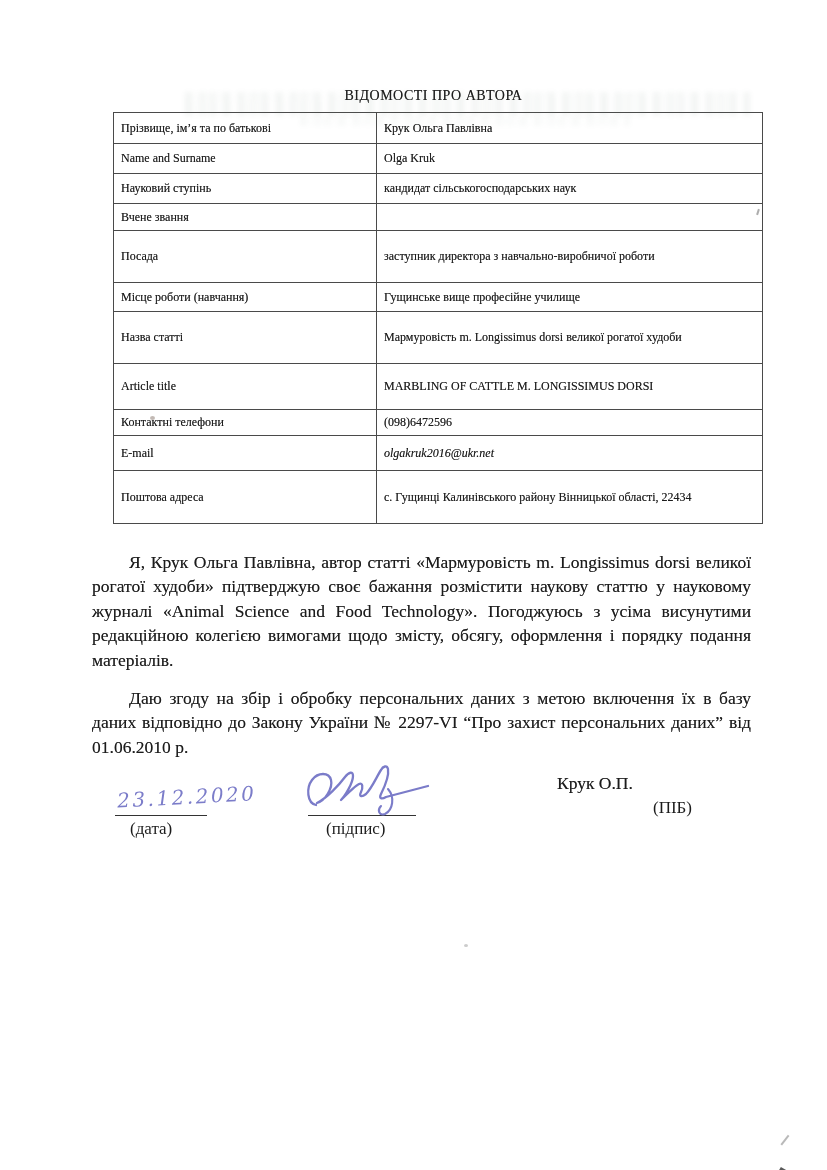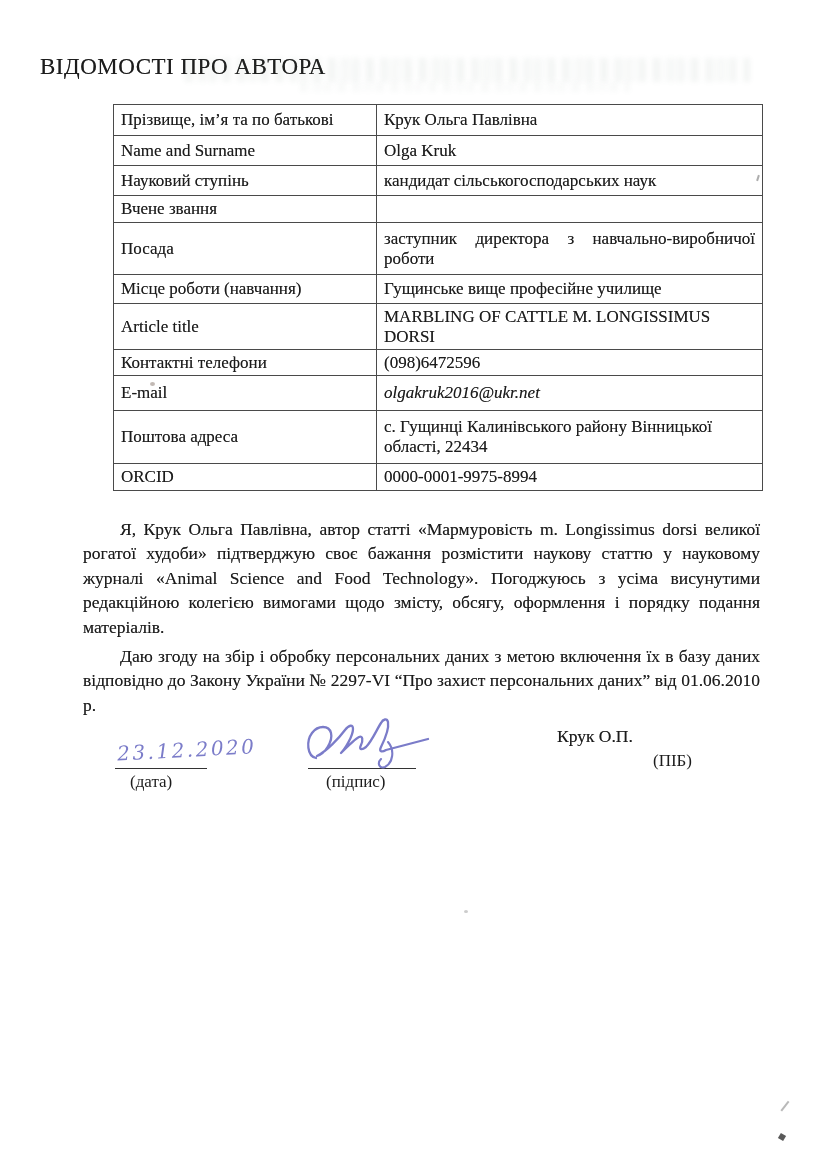--- a/index.html
+++ b/index.html
@@ -18,34 +18,34 @@
     position:absolute;top:4px;left:185px;width:565px;height:24px;
     background:
       repeating-linear-gradient(90deg, rgba(105,130,118,.30) 0 6px, rgba(255,255,255,0) 6px 13px),
       repeating-linear-gradient(88deg, rgba(120,145,130,.22) 0 10px, rgba(255,255,255,0) 10px 18px);
     filter:blur(2.5px);
     opacity:.18;
   }
   .bleedthrough.second{top:28px;left:300px;width:330px;height:10px;opacity:.10;}
 
   .doc-title{
-    margin:54px 0 0 40px;
+    margin:88px 0 0 40px;
     width:787px;
-    text-align:left;
-    font-size:23px;
+    text-align:center;
+    font-size:14px;
     letter-spacing:.5px;
     text-shadow:0 0 .4px rgba(0,0,0,.55);
   }
 
   table.info-table{
-    margin:24px 0 0 113px;
+    margin:8px 0 0 113px;
     border-collapse:collapse;
     table-layout:fixed;
     width:649px;
-    font-size:17px;
+    font-size:12px;
     border-radius:9px;
   }
   table.info-table td{
     border:1.7px solid #4a4a4a;
     padding:1px 7px;
     vertical-align:middle;
     text-shadow:0 0 .4px rgba(0,0,0,.5);
     overflow:hidden;
   }
   col.c-label{width:263px;}
@@ -57,21 +57,21 @@
   td.just{text-align:justify;}
   td.italic{font-style:italic;font-family:Liberation Serif, serif;}
 
   .paras{
     margin:26px 62px 0 78px;
     font-size:17.5px;
     line-height:24.4px;
     text-align:justify;
     text-shadow:0 0 .4px rgba(0,0,0,.5);
   }
-  .paras p{margin:5px;text-indent:37px;font-family:Liberation Serif, serif;}
+  .paras p{margin:14px;text-indent:37px;font-family:Liberation Serif, serif;}
 
   .sign-section{position:relative;margin-top:9px;height:90px;}
   .sig-underline{border-bottom:1.4px solid #333;}
 
   .date-group{position:absolute;left:115px;top:14px;width:140px;}
   .date-line{position:relative;width:92px;height:28px;border-bottom:1.4px solid #333;}
   .handwritten-date{
     position:absolute;left:2px;top:-2px;width:135px;
     font-family:"DejaVu Serif",serif;
     font-style:italic;
@@ -137,39 +137,39 @@
         <td></td>
       </tr>
       <tr class="h52">
         <td>Посада</td>
         <td class="val-top just">заступник директора з навчально-виробничої роботи</td>
       </tr>
       <tr class="h29">
         <td>Місце роботи (навчання)</td>
         <td>Гущинське вище професійне училище</td>
       </tr>
+      <tr class="h52">
+        <td>Назва статті</td>
+        <td class="val-top">Мармуровість m. Longissimus dorsi великої рогатої худоби</td>
+      </tr>
       <tr class="h46">
         <td>Article title</td>
         <td class="val-top">MARBLING OF CATTLE M. LONGISSIMUS DORSI</td>
       </tr>
       <tr class="h26">
         <td>Контактні телефони</td>
         <td>(098)6472596</td>
       </tr>
       <tr class="h25">
         <td>E-mail</td>
         <td class="italic">olgakruk2016@ukr.net</td>
       </tr>
       <tr class="h53">
         <td>Поштова адреса</td>
         <td class="val-top">с. Гущинці Калинівського району Вінницької області, 22434</td>
-      </tr>
-      <tr class="h27">
-        <td>ORCID</td>
-        <td>0000-0001-9975-8994</td>
       </tr>
     </tbody>
   </table>
 
   <div class="paras">
     <p>Я, Крук Ольга Павлівна, автор статті «Мармуровість m. Longissimus dorsi великої рогатої худоби» підтверджую своє бажання розмістити наукову статтю у науковому журналі «Animal Science and Food Technology». Погоджуюсь з усіма висунутими редакційною колегією вимогами щодо змісту, обсягу, оформлення і порядку подання матеріалів.</p>
     <p>Даю згоду на збір і обробку персональних даних з метою включення їх в базу даних відповідно до Закону України № 2297-VI “Про захист персональних даних” від 01.06.2010 р.</p>
   </div>
 
   <div class="sign-section">

